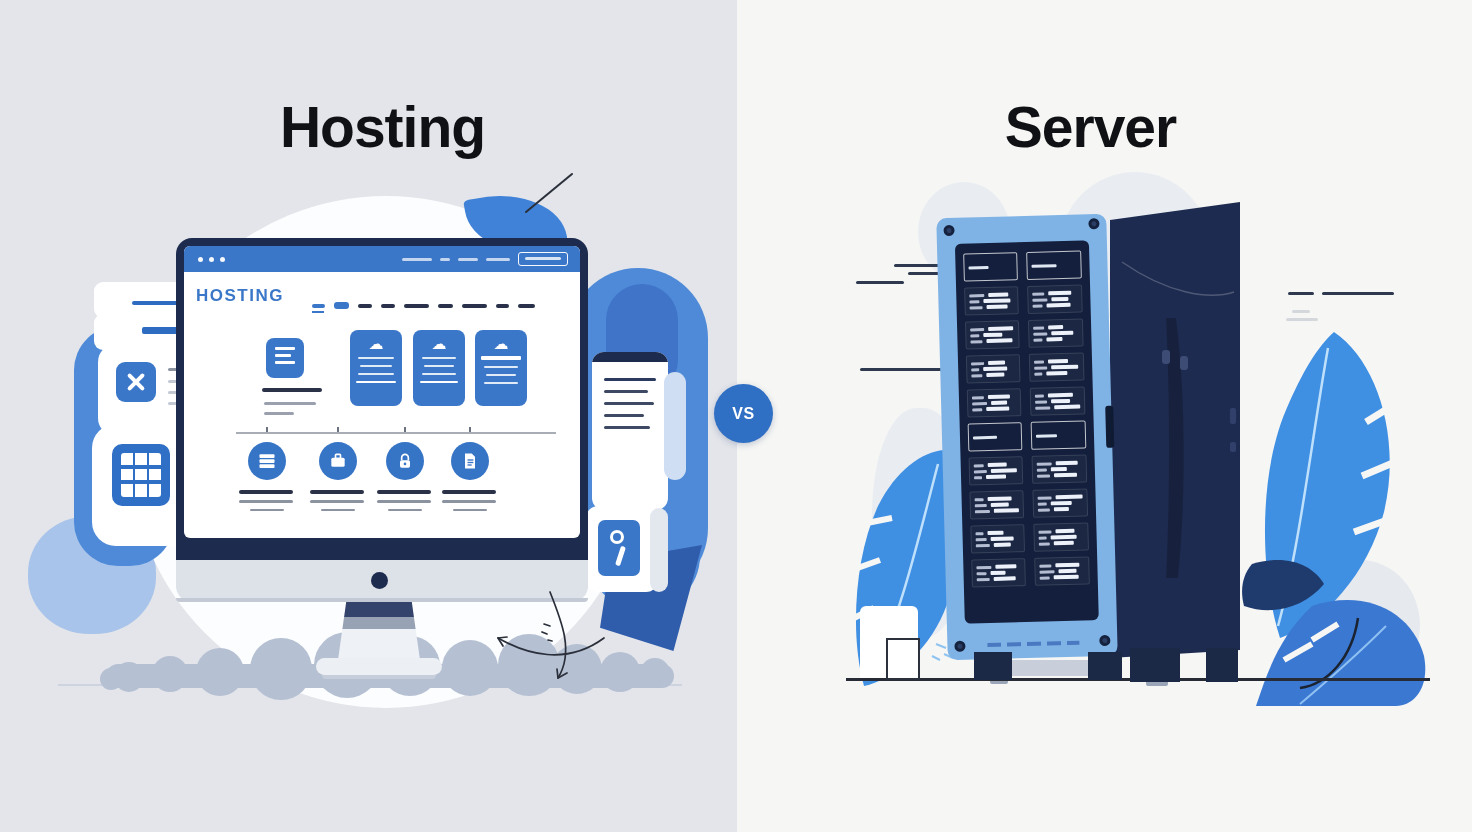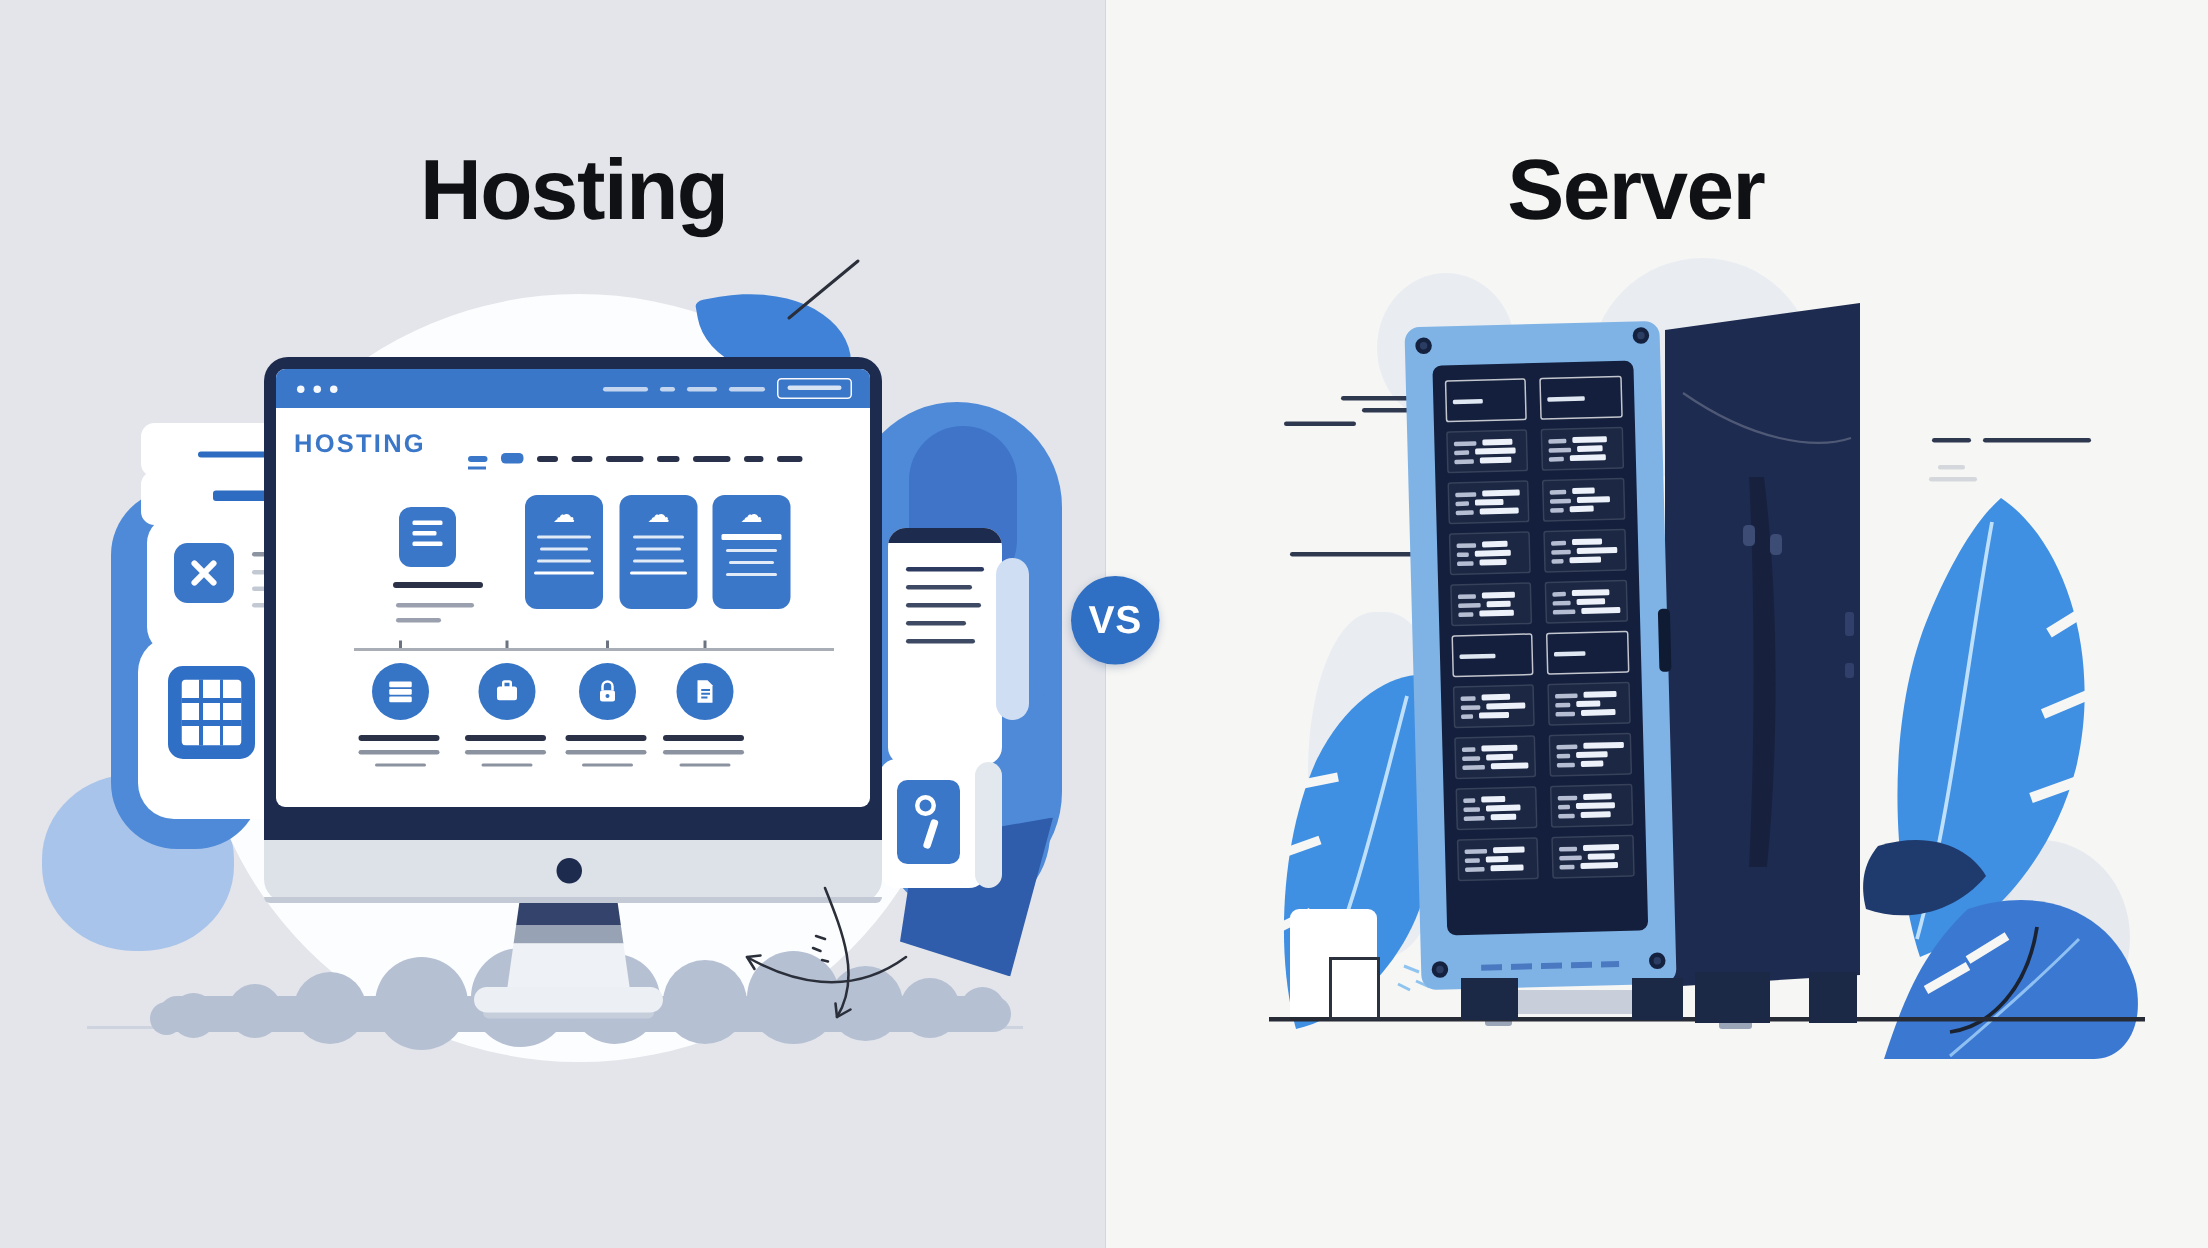--- a/index.html
+++ b/index.html
@@ -105,21 +105,21 @@
 
   .ground-thin{left:58px;top:684px;width:624px;height:2px;background:#cdd4df;}
   .mound{left:100px;top:628px;width:580px;height:62px;}
   .mound .bump{position:absolute;border-radius:50%;background:var(--mound,#b5c0d3);}
   .mound .bar{position:absolute;left:6px;right:6px;top:36px;height:24px;border-radius:12px;background:var(--mound,#b5c0d3);}
 
   
   .vs-badge{left:714px;top:384px;width:59px;height:59px;border-radius:50%;background:var(--blue_vs,#2f6fc4);
             display:flex;align-items:center;justify-content:center;z-index:30;
             box-shadow:0 2px 6px rgba(30,60,120,.25);}
-  .vs-badge span{color:#fff;font-size:26px;font-weight:700;letter-spacing:.5px;}
+  .vs-badge span{color:#fff;font-size:16px;font-weight:700;letter-spacing:.5px;}
 
   
   .gblob{border-radius:50%;background:#e9edf2;}
   .gray-leaf{left:553px;top:380px;width:80px;height:232px;background:#dde2e9;
              border-radius:50% 50% 40% 60%/62% 38% 60% 40%;transform:rotate(8deg);}
   .sline{position:absolute;height:3px;background:#2e3950;border-radius:2px;}
   .sline.faint{background:#d4d7dc;}
 
   .srv-front{left:205px;top:216px;width:170px;height:442px;background:var(--server_frame,#7fb3e6);
              border-radius:10px;transform:rotate(-1.5deg);}

